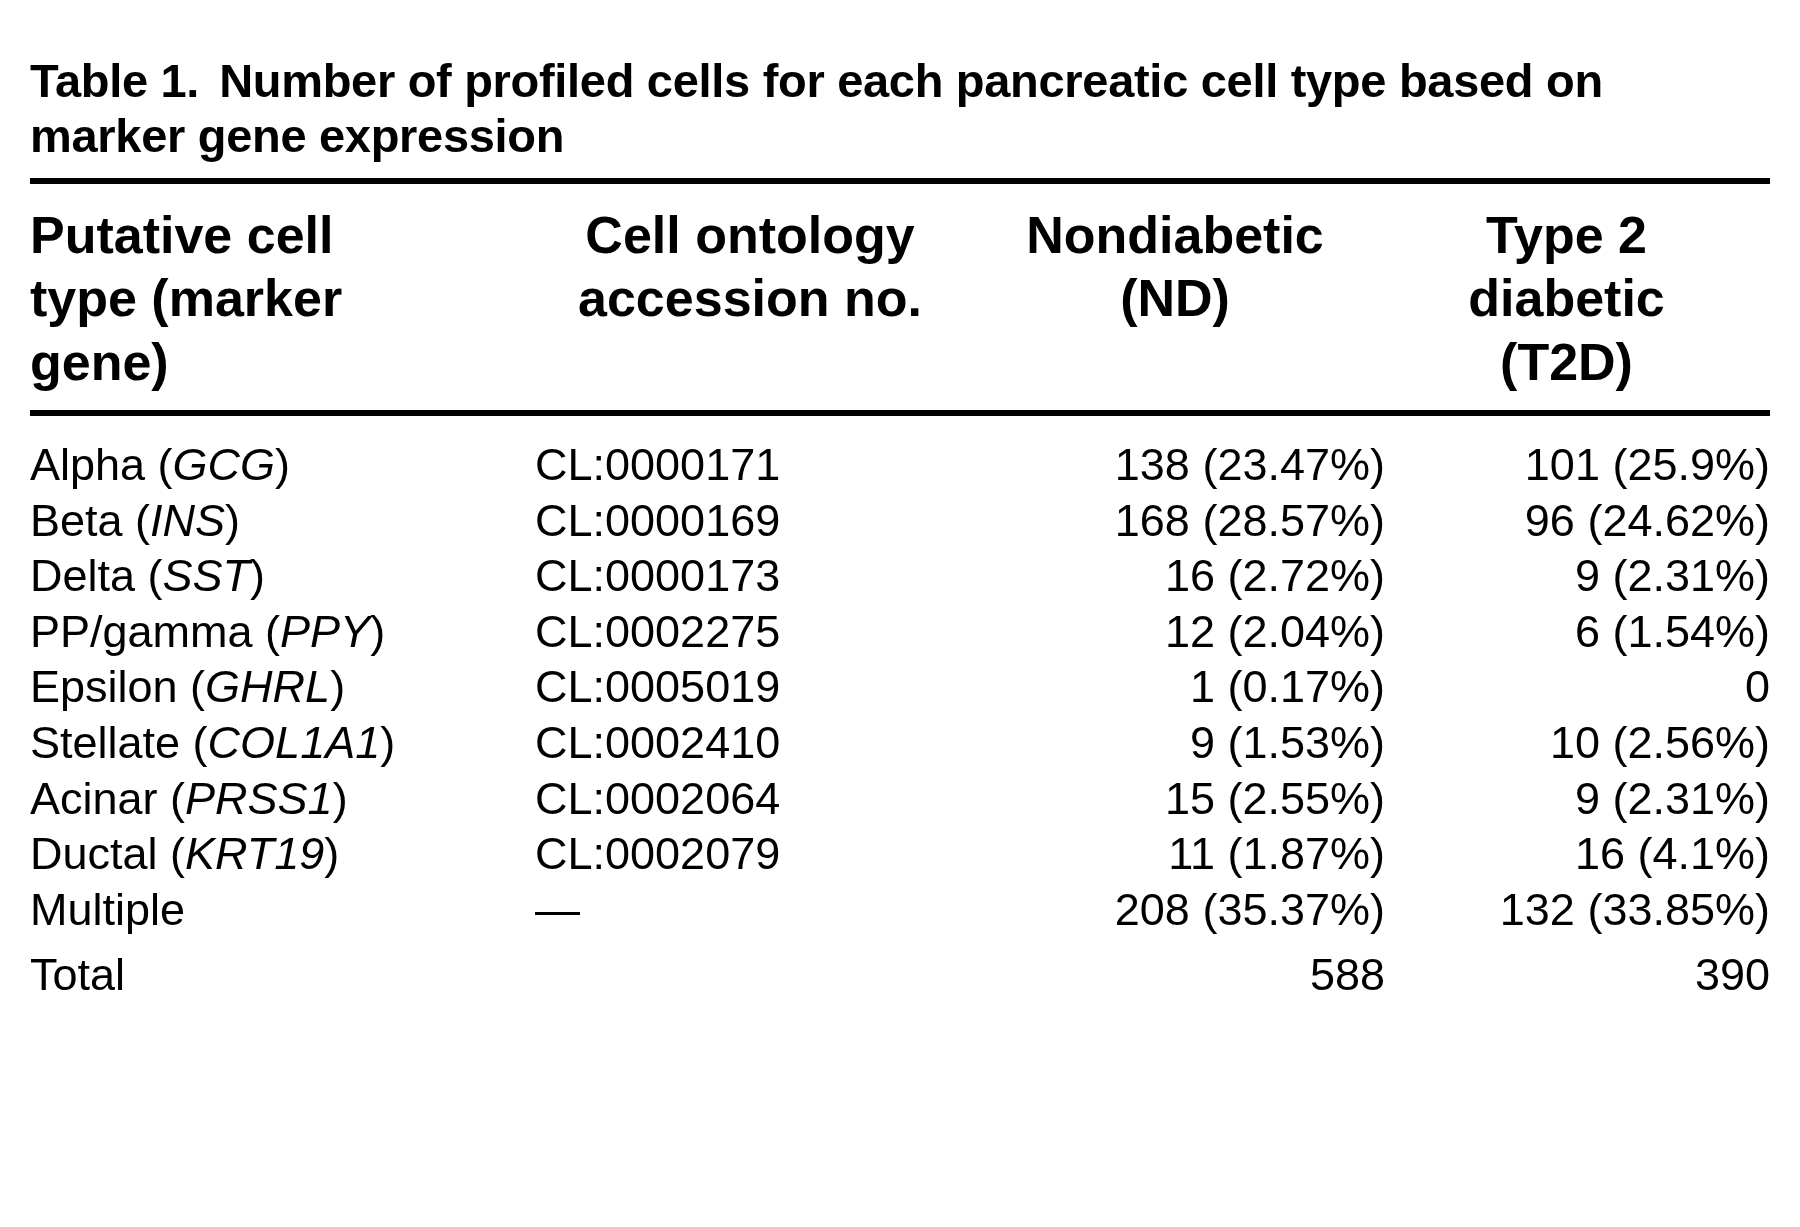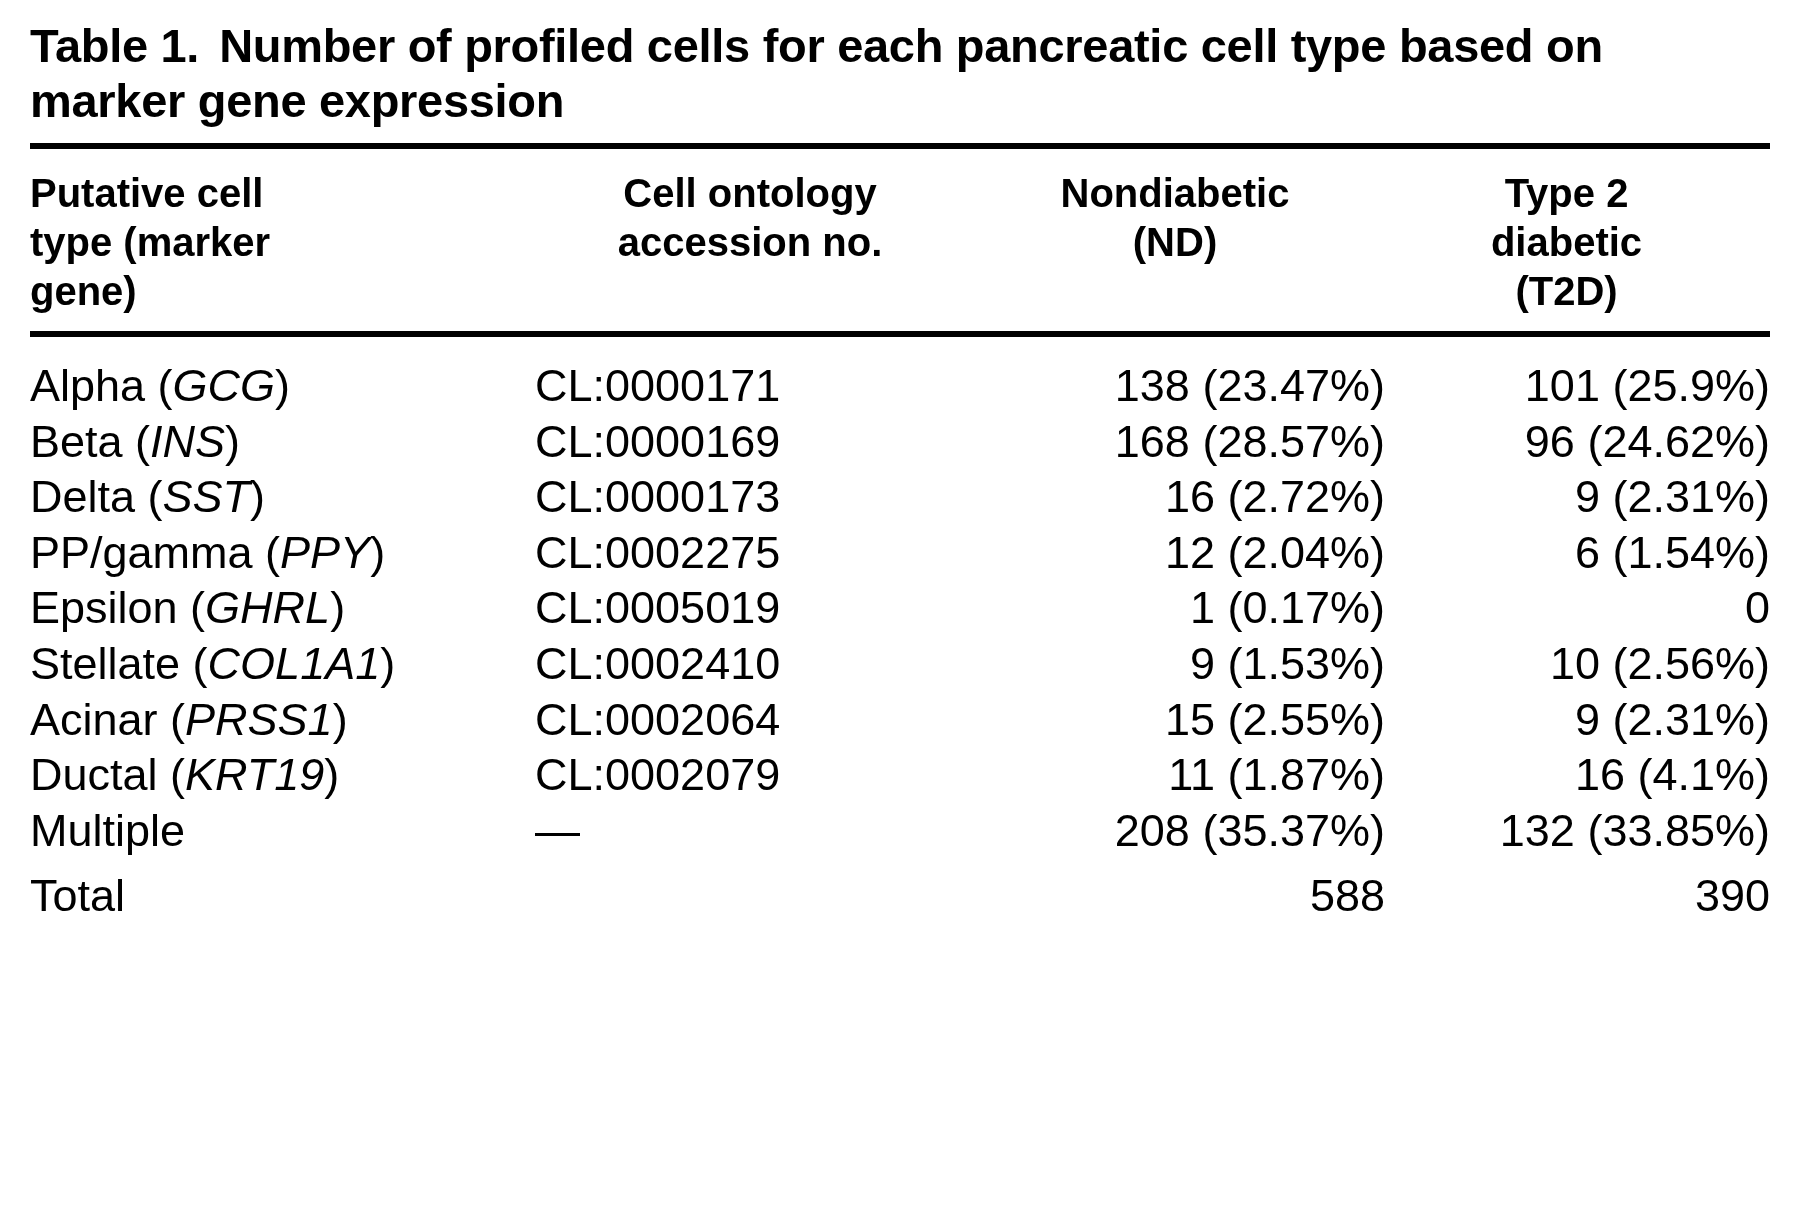--- a/index.html
+++ b/index.html
@@ -21,20 +21,21 @@
     padding: 18px 30px 0 30px;
   }
   
   .caption {
     font-size: 47px;
     font-weight: bold;
     line-height: 1.18;
     letter-spacing: -0.3px;
     margin-bottom: 14px;
     max-width: 1740px;
+    margin-top: 35px;
   }
   .caption .caption-label {
     font-weight: bold;
     margin-right: 20px;
   }
   
   .rule-top, .rule-mid {
     height: 6px;
     background: #000;
     width: 100%;
@@ -45,21 +46,21 @@
     width: 100%;
     border-collapse: collapse;
     table-layout: fixed;
   }
   col.c1 { width: 505px; }
   col.c2 { width: 430px; }
   col.c3 { width: 420px; }
   col.c4 { width: 385px; }
 
   thead th {
-    font-size: 40px;
+    font-size: 52px;
     font-weight: bold;
     line-height: 1.22;
     vertical-align: top;
     padding: 20px 0 14px 0;
   }
   th.h1 { text-align: left; }
   th.h2, th.h3, th.h4 { text-align: center; }
   th.h4 { padding-right: 22px; }
 
   tbody td {

